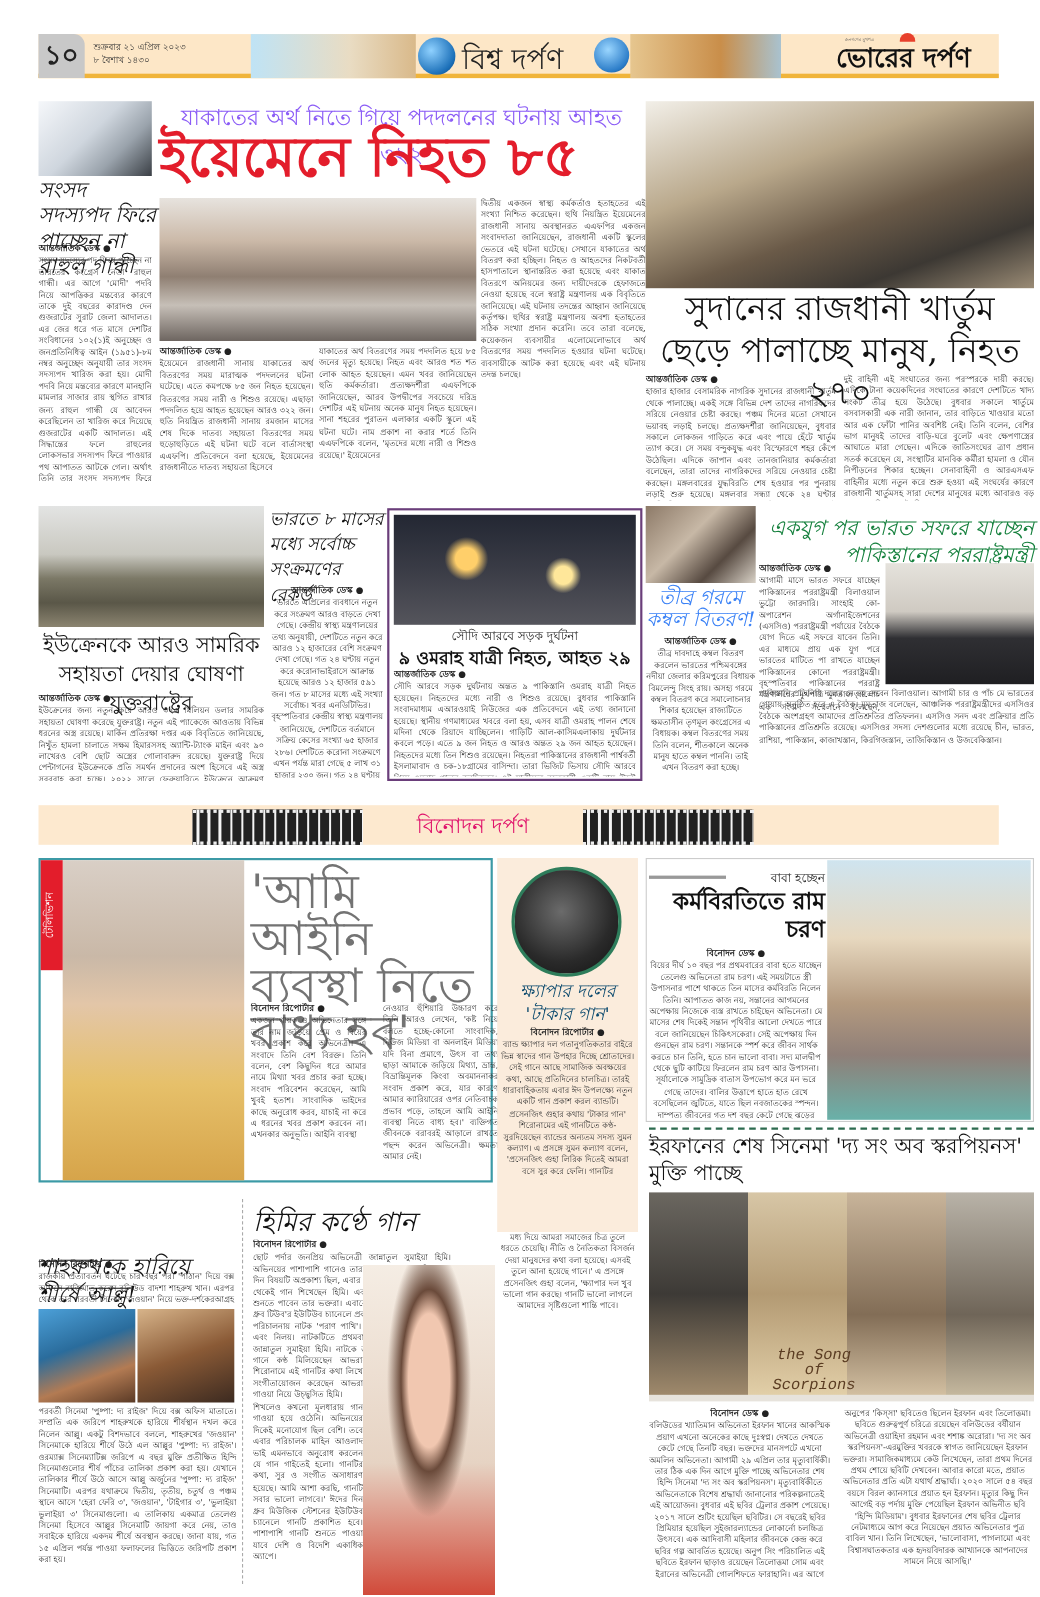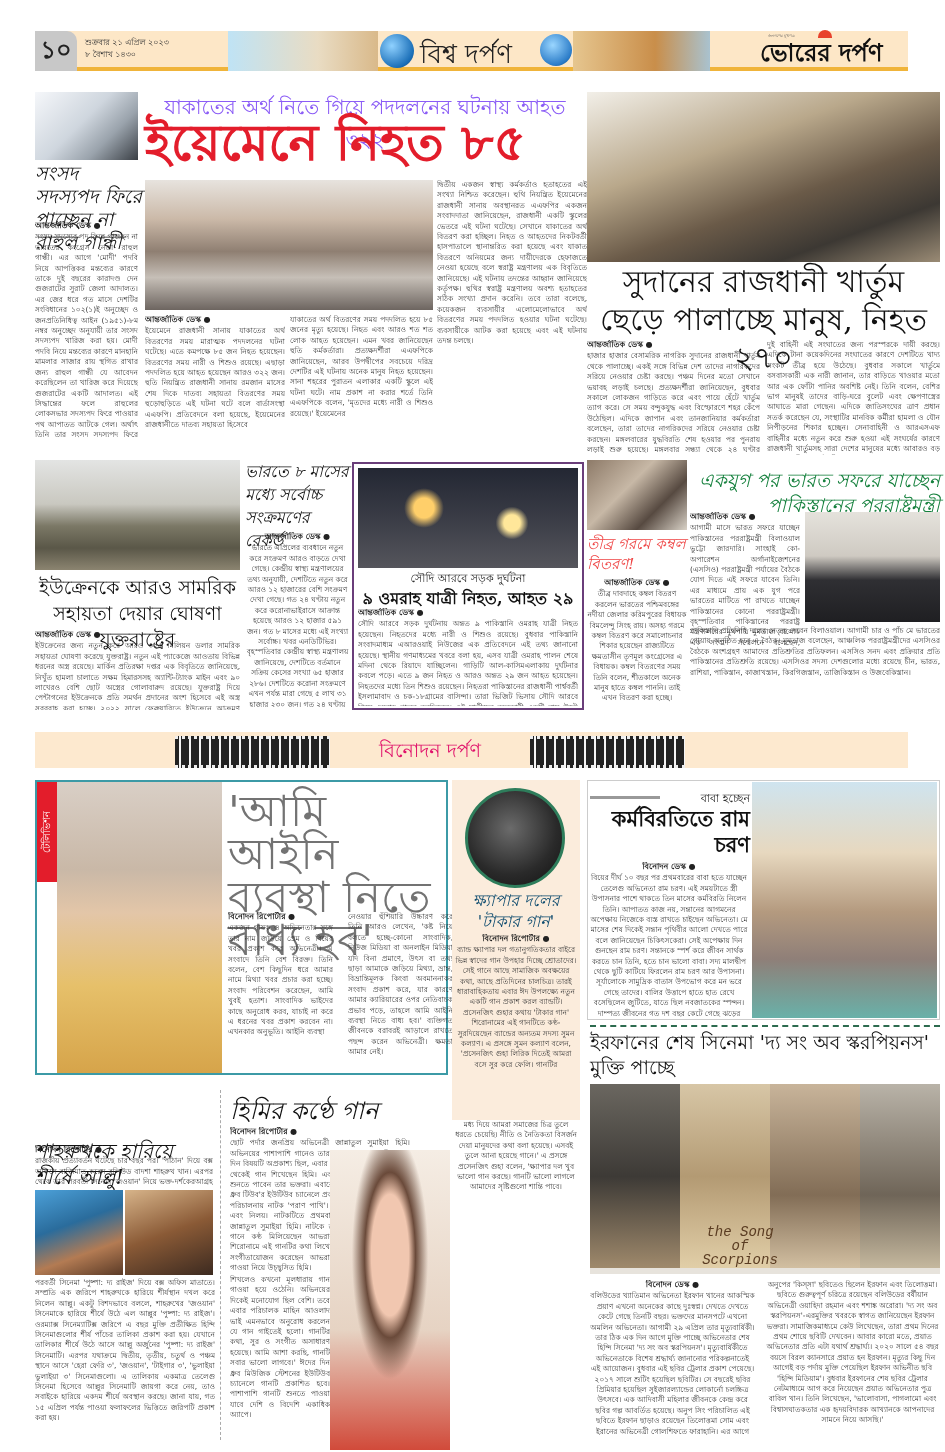--- a/index.html
+++ b/index.html
@@ -52,21 +52,21 @@
 
   
   #saudi-box { left: 352px; top: 462px; width: 232px; height: 248px; border: 2px solid #6a3e7a; }
   #saudi-photo { left: 358px; top: 468px; width: 220px; height: 100px; background: radial-gradient(circle at 30% 40%,#ffcf6a 0 6%,transparent 12%), radial-gradient(circle at 70% 55%,#ffe79a 0 5%,transparent 10%), linear-gradient(180deg,#232733 0%,#3a3c46 50%,#55555c 100%); }
   #saudi-kicker { left: 358px; top: 570px; width: 220px; text-align:center; font-size: 11px; font-family: "DejaVu Serif", serif; color:#222; }
   #saudi-hl { left: 358px; top: 586px; width: 220px; text-align:center; font-size: 16px; font-weight: bold; font-family: "DejaVu Serif", serif; color:#111; }
   #saudi-body { left: 358px; top: 608px; width: 220px; height: 98px; }
 
   
   #blanket-photo { left: 587px; top: 460px; width: 100px; height: 70px; background: linear-gradient(135deg,#8d7a68,#c7b8a6 40%,#574a41 70%,#d9d2c7); }
-  #blanket-hl { left: 587px; top: 534px; width: 100px; font-size: 15px; font-family: "DejaVu Serif", serif; font-style: italic; color:#ef4444; line-height: 20px; }
+  #blanket-hl { left: 587px; top: 534px; width: 100px; text-align:center; font-size: 18px; font-family: "DejaVu Serif", serif; font-style: italic; color:#3b82f6; line-height: 20px; }
   #blanket-body { left: 587px; top: 578px; width: 100px; height: 130px; text-align: center; }
 
   
   #pak-hl { left: 690px; top: 468px; width: 250px; text-align:right; font-size: 19px; font-family: "DejaVu Serif", serif; font-style: italic; color:#15803d; line-height: 25px; }
   #pak-body { left: 690px; top: 512px; width: 110px; height: 135px; }
   #pak-photo { left: 805px; top: 512px; width: 135px; height: 110px; background: linear-gradient(180deg,#e5e2dc 0%,#cfcac2 40%,#2f2f33 62%,#1f1f22 100%); }
   #pak-body-2 { left: 690px; top: 626px; width: 250px; height: 84px; }
   #ent-bg { left: 35px; top: 732px; width: 873px; height: 36px; background: #fde9cf; }
   #film-left { left: 175px; top: 736px; width: 155px; height: 32px; background: repeating-linear-gradient(90deg,#222 0 4px,#f5f5f5 4px 6px,#222 6px 10px), linear-gradient(#222,#222); border-top: 3px dotted #eee; border-bottom: 3px dotted #eee; }
   #film-right { left: 530px; top: 736px; width: 155px; height: 32px; background: repeating-linear-gradient(90deg,#222 0 4px,#f5f5f5 4px 6px,#222 6px 10px); border-top: 3px dotted #eee; border-bottom: 3px dotted #eee; }

